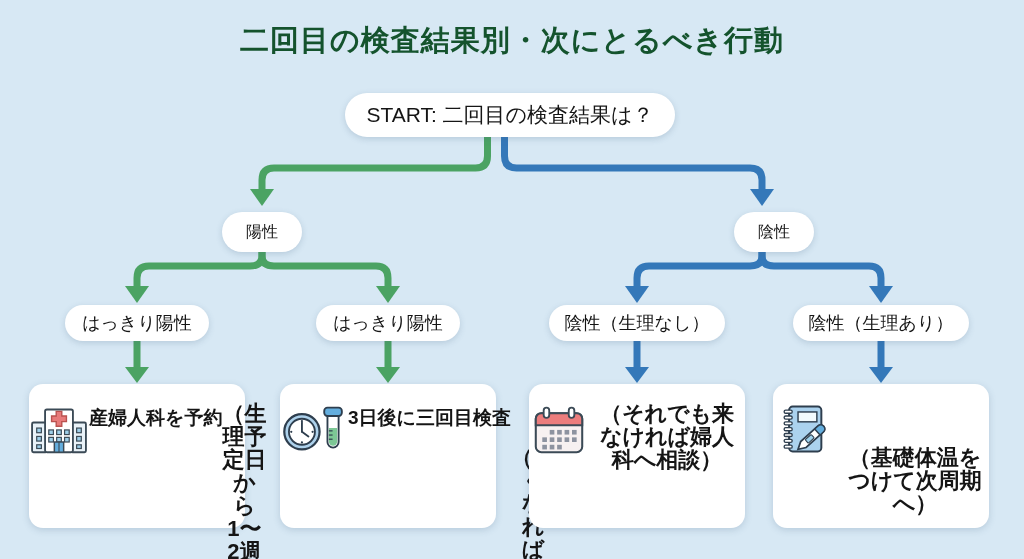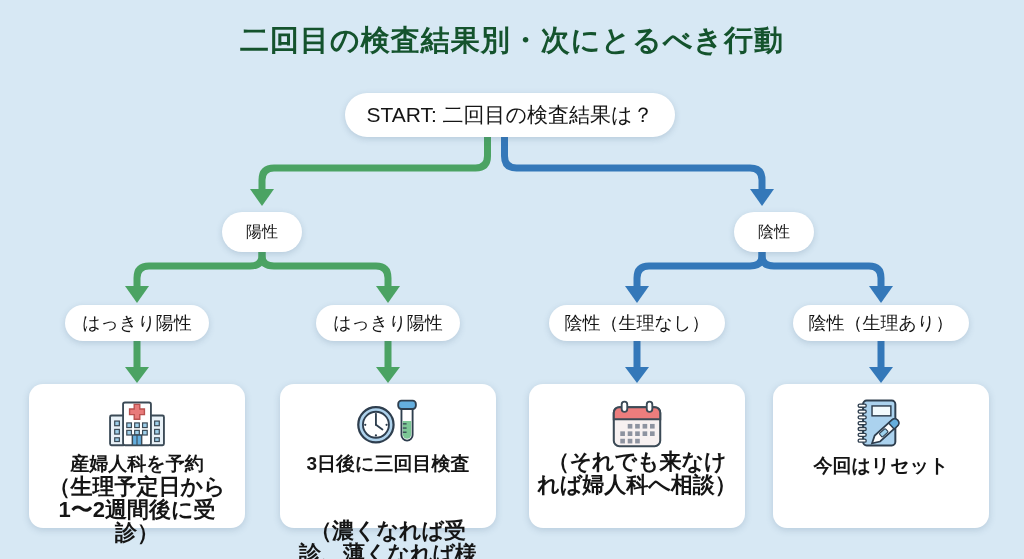--- a/index.html
+++ b/index.html
@@ -42,22 +42,22 @@
     border-radius:19px;font-size:18px;
   }
   .leaf-1{left:65px;width:144px;}
   .leaf-2{left:316px;width:144px;}
   .leaf-3{left:549px;width:176px;}
   .leaf-4{left:793px;width:176px;}
   .card{
     position:absolute;z-index:2;top:384px;width:216px;height:144px;
     background:#ffffff;border-radius:14px;
     box-shadow:0 2px 7px rgba(70,100,130,0.22);
-    display:flex;flex-direction:column;align-items:center;
-    padding-top:12px;box-sizing:border-box;
+    display:flex;
+    padding-top:18px;box-sizing:border-box;
   }
   .card-1{left:29px;}
   .card-2{left:280px;border-radius:14px;}
   .card-3{left:529px;}
   .card-4{left:773px;}
   .card-icon{height:54px;display:flex;align-items:center;justify-content:center;}
   .card-title{
     margin-top:4px;font-size:19px;font-weight:700;line-height:23px;
     white-space:nowrap;text-align:center;
   }
@@ -223,16 +223,16 @@
           <rect x="10.5" y="47" width="9" height="3.4" rx="1.7"></rect>
         </g>
         <rect x="26" y="10" width="21" height="11" fill="#f2fafd" stroke="#2e3e4e" stroke-width="1.6"></rect>
         <g transform="translate(29,49) rotate(-42)">
           <path d="M-4 0 L4 -4.5 H30 a4.5 4.5 0 0 1 0 9 H4 z" fill="#ffffff" stroke="#2e3e4e" stroke-width="2"></path>
           <rect x="9" y="-2.6" width="9" height="5.2" rx="1" fill="#9ed1ec" stroke="#2e3e4e" stroke-width="1.2"></rect>
           <path d="M25 -4.5 H30 a4.5 4.5 0 0 1 0 9 H25 z" fill="#64aede" stroke="#2e3e4e" stroke-width="1.6"></path>
         </g>
       </svg>
     </span>
-    <div class="card-title">今回はリセット</div>
+    <div class="card-sub">（基礎体温をつけて次周期へ）</div>
   </div>
 
 </div>
 
 </body></html>

